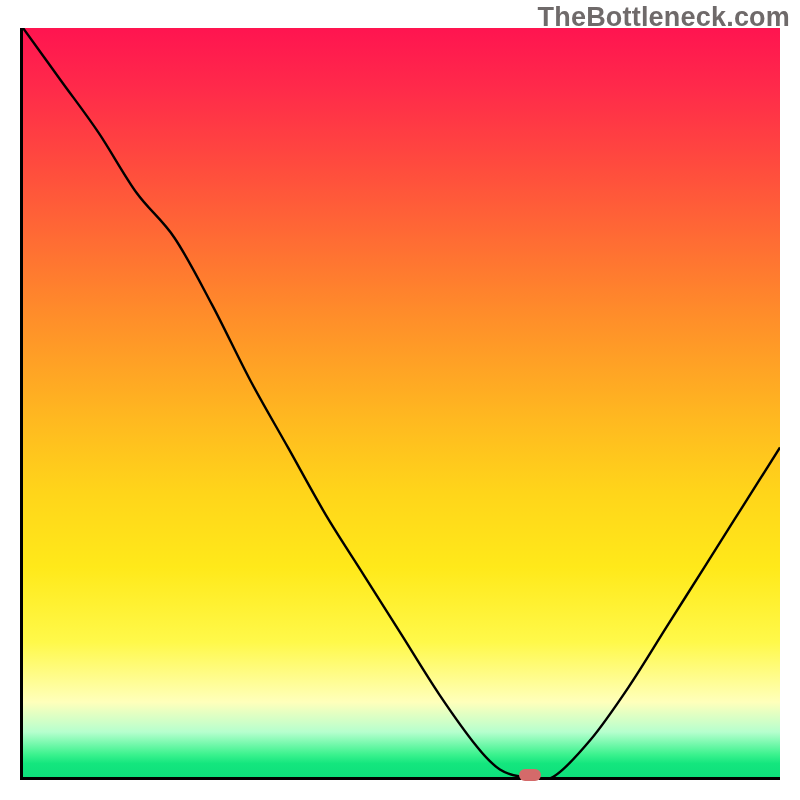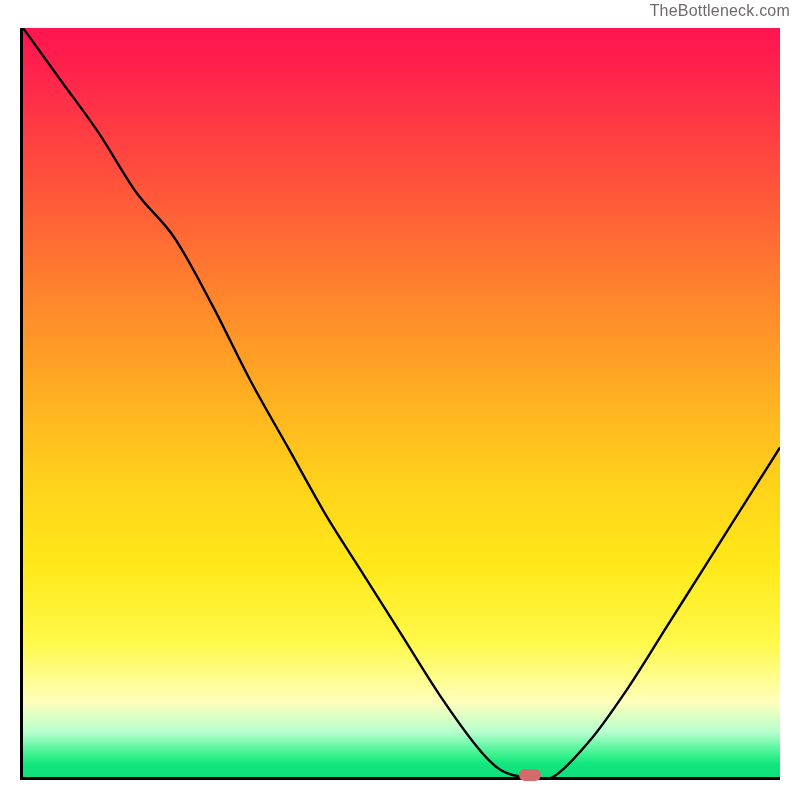--- a/index.html
+++ b/index.html
@@ -14,23 +14,24 @@
   .container {
     position: relative;
     width: 800px;
     height: 800px;
   }
   .watermark {
     position: absolute;
     top: 2px;
     right: 10px;
     color: #6f6a6a;
-    font-size: 16px;
+    font-size: 27px;
     letter-spacing: 0.2px;
     z-index: 5;
+    font-weight: bold;
   }
   .plot-frame {
     position: absolute;
     left: 20px;
     top: 28px;
     width: 760px;
     height: 752px;
     border-left: 3px solid #000;
     border-bottom: 3px solid #000;
     box-sizing: border-box;

